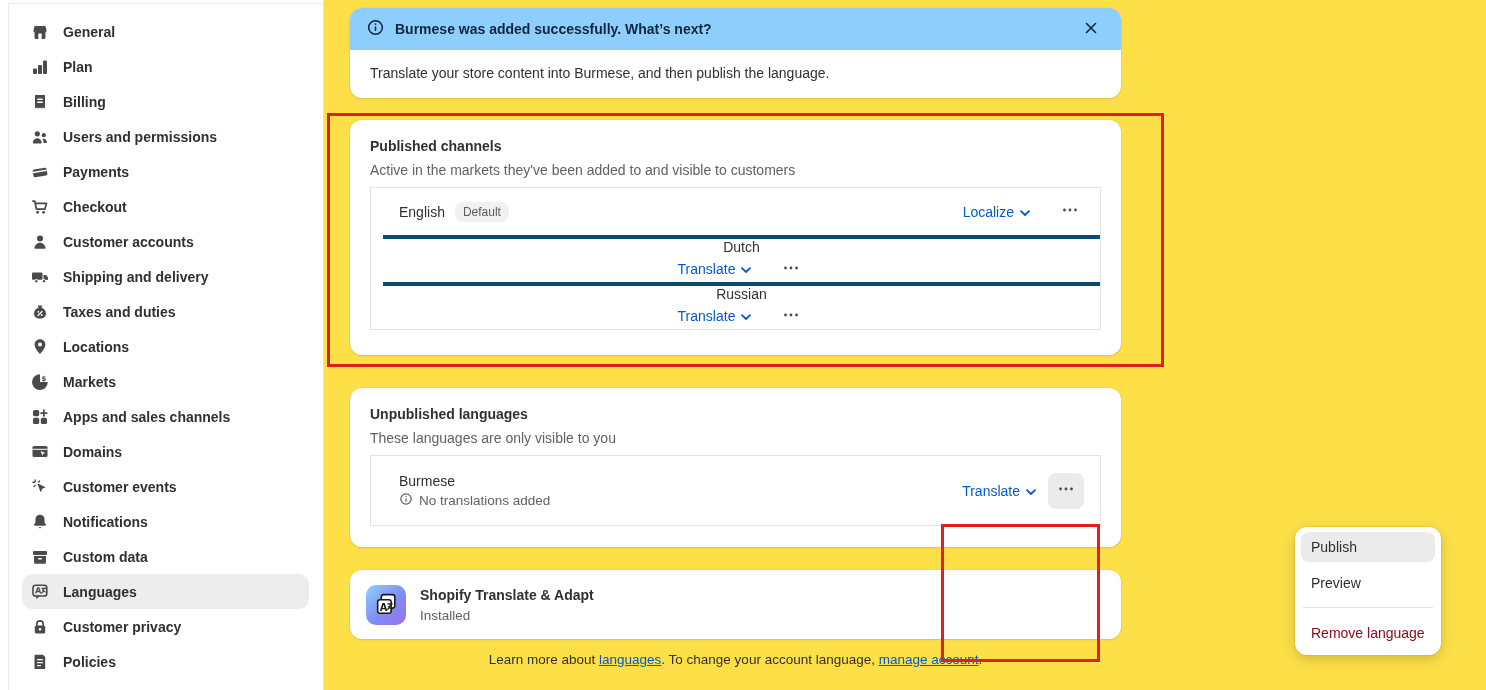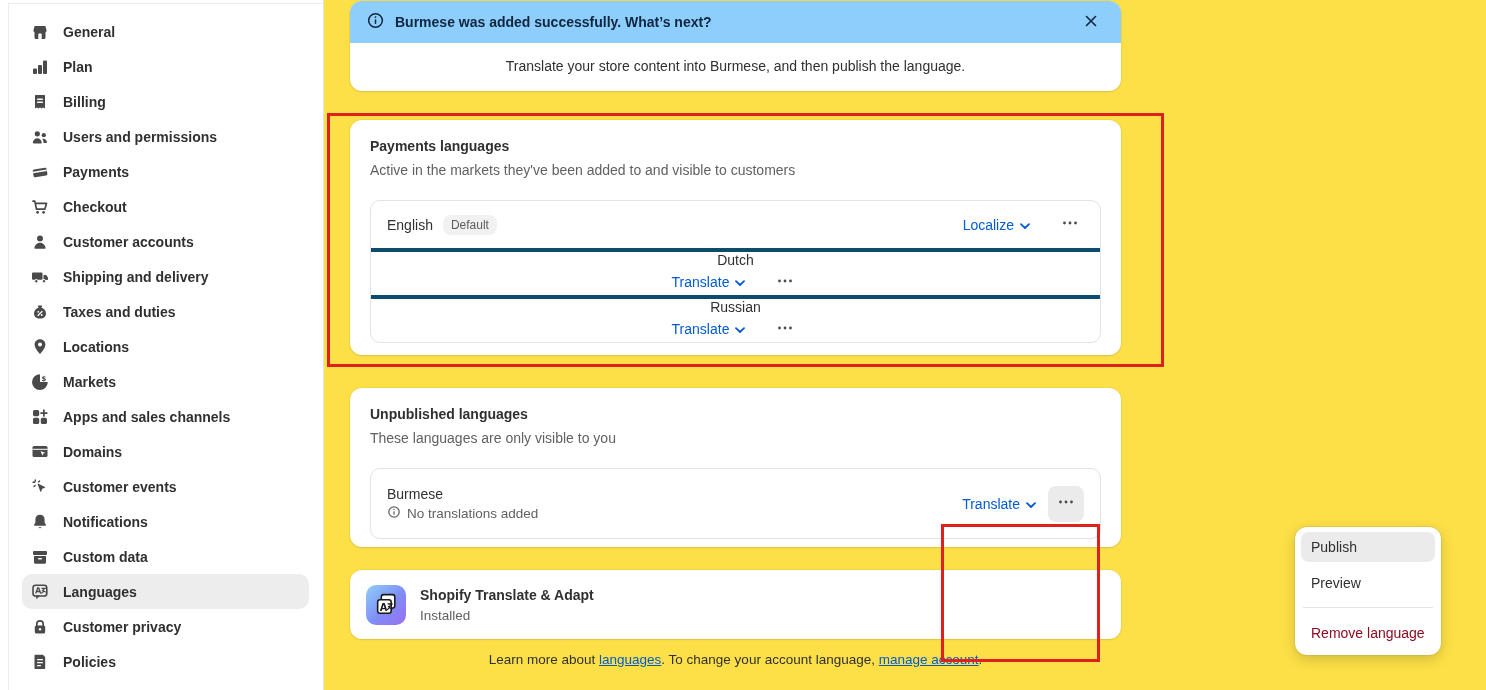--- a/index.html
+++ b/index.html
@@ -17,33 +17,33 @@
   .nav-item.selected { background:#ededed; }
   .nav-icon { width:20px; height:20px; flex:0 0 20px; display:flex; align-items:center; justify-content:center; }
   .nav-icon svg { display:block; }
 
   
   .main { position:absolute; left:350px; top:0; width:771px; height:690px; }
   .card { position:absolute; left:0; width:771px; background:#fff; border-radius:12px;
     box-shadow:0 1px 2px rgba(0,0,0,.10), 0 0 0 1px rgba(0,0,0,.03); }
 
   
-  .banner { top:1px; overflow:hidden;text-align:center; }
+  .banner { top:8px; overflow:hidden; }
   .banner-head { height:42px; background:#8dcefc; display:flex; align-items:center; gap:10px; padding:0 16px; }
   .banner-title { font-size:14px; font-weight:700; color:#10253e; }
   .banner-close { margin-left:auto; width:28px; height:28px; border:none; background:transparent; cursor:pointer;
     display:flex; align-items:center; justify-content:center; border-radius:6px; }
   .banner-body { padding:15px 20px 17px 20px; font-size:14px; color:#303030; }
 
   
   .pub-card { top:120px; height:235px; padding:16px 20px; }
   .unpub-card { top:388px; height:159px; padding:16px 20px; }
   .card-title { font-size:14px; line-height:20px; font-weight:700; color:#303030; }
   .card-sub { font-size:14px; line-height:20px; color:#616161; margin-top:4px; }
-  .lang-box { margin-top:20px; border:1px solid #e3e3e3; border-radius:10px; overflow:hidden; }
+  .lang-box { margin-top:7px; border:1px solid #e3e3e3; border-radius:0; overflow:hidden;padding-left:12px; }
   .lang-row { height:47px; padding:0 16px; display:flex; align-items:center; justify-content:space-between; }
   .lang-row + .lang-row { border-top:4px solid #0c4a6e;flex-direction:column; }
   .lang-left { display:flex; align-items:center; gap:10px; }
   .lang-name { font-size:14px; color:#303030; }
   .badge { background:#f1f1f1; color:#5c5c5c; font-size:12px; line-height:16px; padding:2px 8px; border-radius:8px; }
   .row-actions { display:flex; align-items:center; gap:26px; }
   .action-link { display:flex; align-items:center; gap:6px; border:none; background:transparent;
     color:#005bd3; font-size:14px; font-weight:500; cursor:pointer; font-family:inherit; }
   .dots-btn { border:none; background:transparent; cursor:pointer; display:flex; align-items:center; justify-content:center;
     width:28px; height:28px; border-radius:8px; }
@@ -295,21 +295,21 @@
         <button class="banner-close" aria-label="Dismiss">
           <span><svg width="18" height="18" viewBox="0 0 20 20">
                 <path d="M5 5l10 10M15 5 5 15" stroke="#10253e" stroke-width="1.8" stroke-linecap="round"></path>
               </svg></span>
         </button>
       </div>
       <div class="banner-body">Translate your store content into Burmese, and then publish the language.</div>
     </section>
 
     <section class="card pub-card">
-      <h2 class="card-title">Payments languages</h2>
+      <h2 class="card-title">Published channels</h2>
       <p class="card-sub">Active in the markets they've been added to and visible to customers</p>
       <div class="lang-box">
         <div class="lang-row">
           <div class="lang-left">
             <span class="lang-name">English</span>
             <span class="badge">Default</span>
           </div>
           <div class="row-actions">
             <button class="action-link">
               <span>Localize</span>

